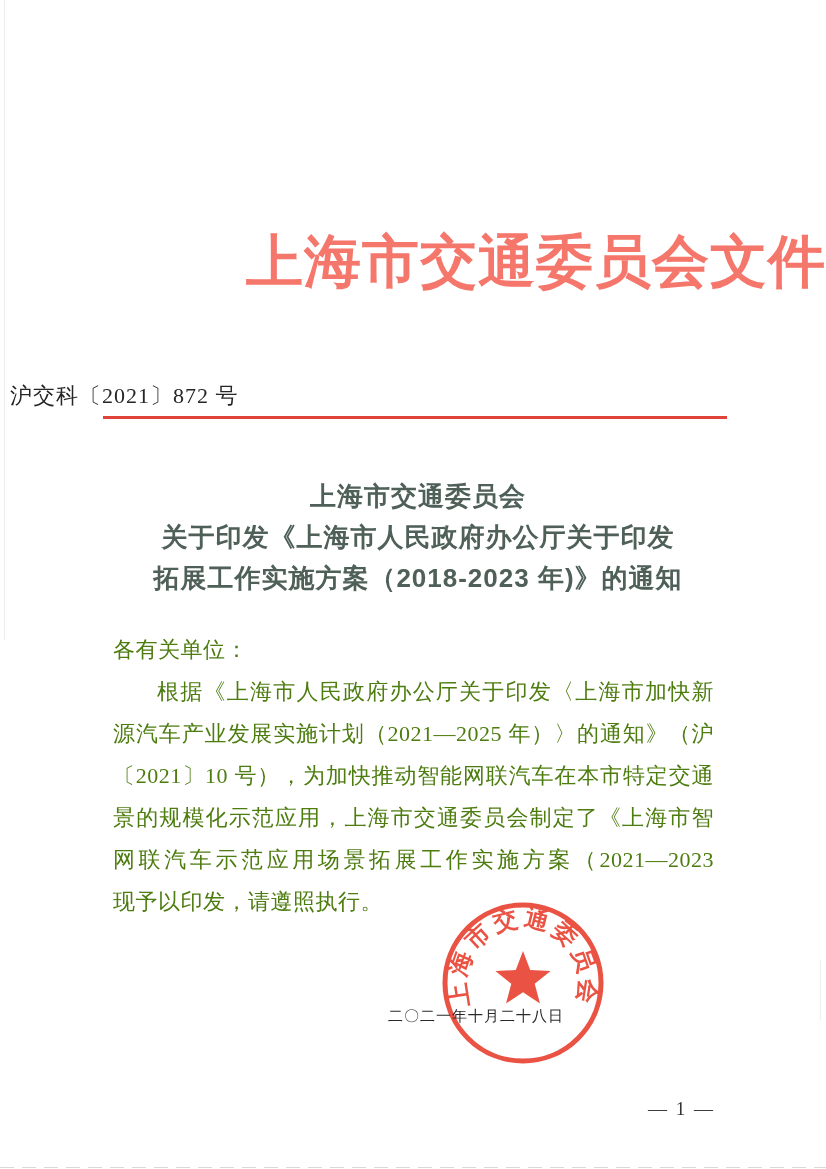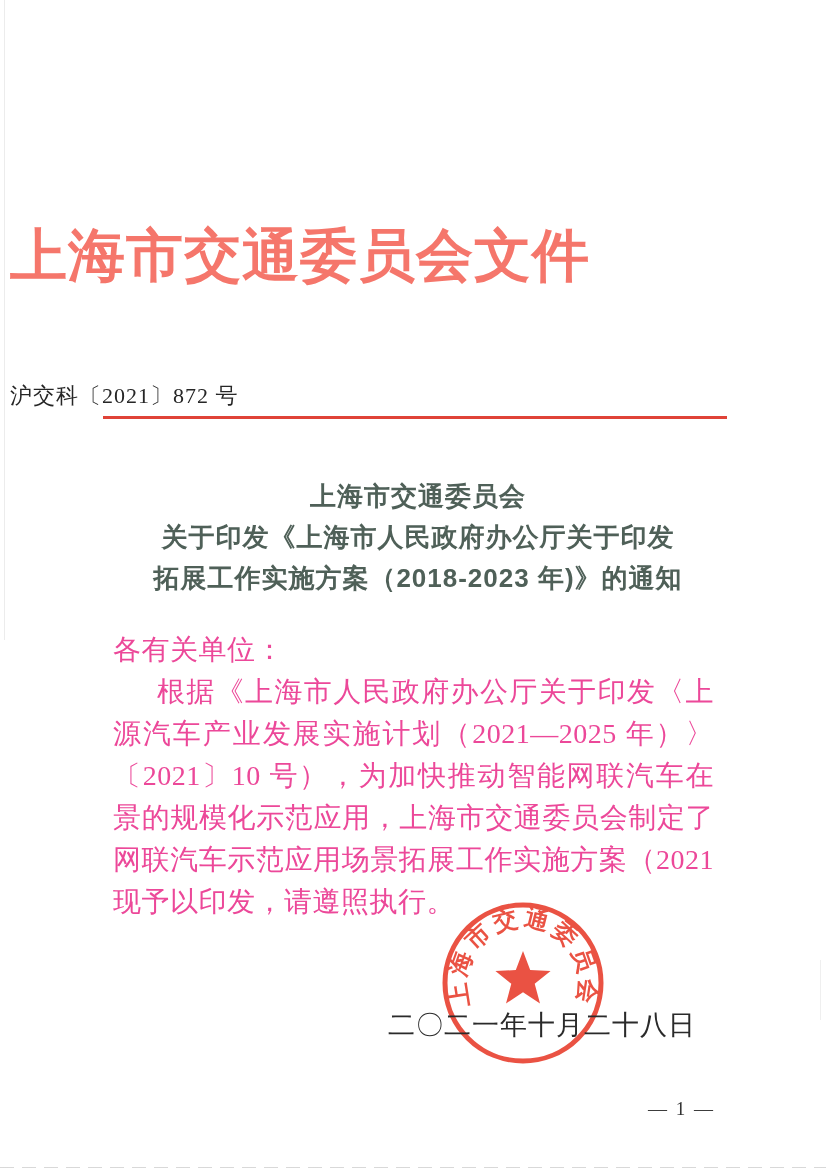--- a/index.html
+++ b/index.html
@@ -17,23 +17,23 @@
   }
   
   .scan-edge { position: absolute; background: #e4e4e4; }
   .scan-edge.left   { left: 4px; top: 0; width: 1px; height: 640px; opacity: .7; }
   .scan-edge.right  { right: 5px; top: 960px; width: 1px; height: 60px; opacity: .6; }
   .scan-edge.bottom { left: 0; bottom: 1px; width: 100%; height: 1px;
                       background: repeating-linear-gradient(90deg,#cfcfcf 0 14px,#ffffff 14px 22px); opacity:.8; }
 
   .letterhead {
     position: absolute;
-    top: 214px; left: 0; right: 0;
+    top: 220px; left: 0; right: 0;
     padding-left: 10px;
-    text-align: left;
+    text-align: right;
     font-family: "Liberation Serif", serif;
     font-weight: bold;
     font-size: 57px;
     line-height: 84px;
     letter-spacing: 1px;
     color: #f5766b;
     white-space: nowrap;
   }
   .doc-no {
     position: absolute;
@@ -59,22 +59,22 @@
     font-weight: bold;
     font-size: 26px;
     line-height: 41px;
     color: #4f6058;
     letter-spacing: 1px;
   }
   .body-text {
     position: absolute;
     top: 629px; left: 113px;
     width: 601px;
-    font-size: 28px;
-    color: #ec4899;
+    font-size: 22px;
+    color: #4d7c0f;
     letter-spacing: .5px;
   }
   .body-text .line {
     height: 42px;
     line-height: 42px;
     white-space: nowrap;
   }
   .body-text .line.just {
     text-align: justify;
     text-align-last: justify;
@@ -92,21 +92,21 @@
   .seal text {
     fill: #e8402f;
     font-family: "Liberation Sans", sans-serif;
     font-size: 24px;
     font-weight: bold;
     letter-spacing: 4px;
   }
   .issue-date {
     position: absolute;
     top: 1007px; left: 388px;
-    font-size: 27px;
+    font-size: 15px;
     color: #2a2a2a;
     letter-spacing: 1px;
     z-index: 2;
     white-space: nowrap;
   }
   .page-no {
     position: absolute;
     top: 1098px; left: 648px;
     font-size: 19px;
     color: #333333;

